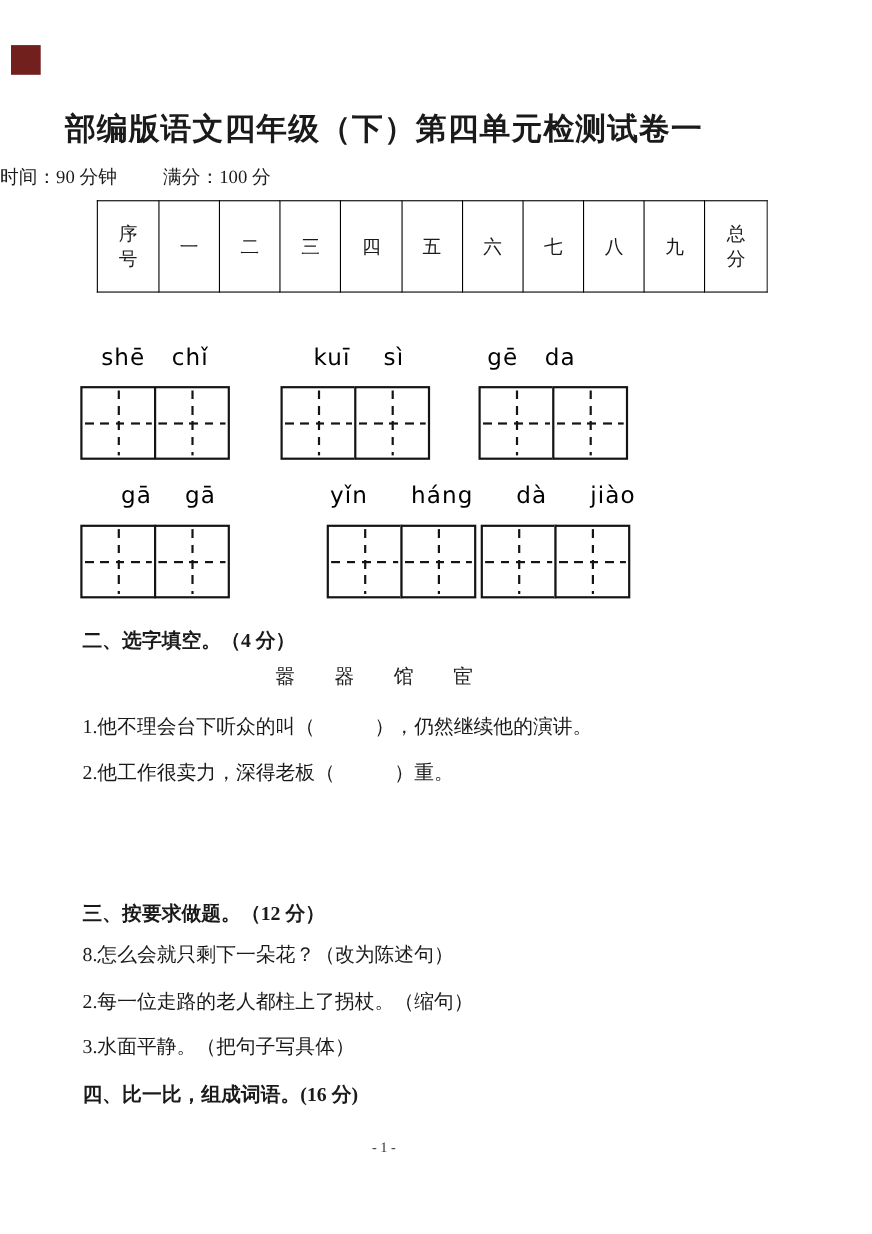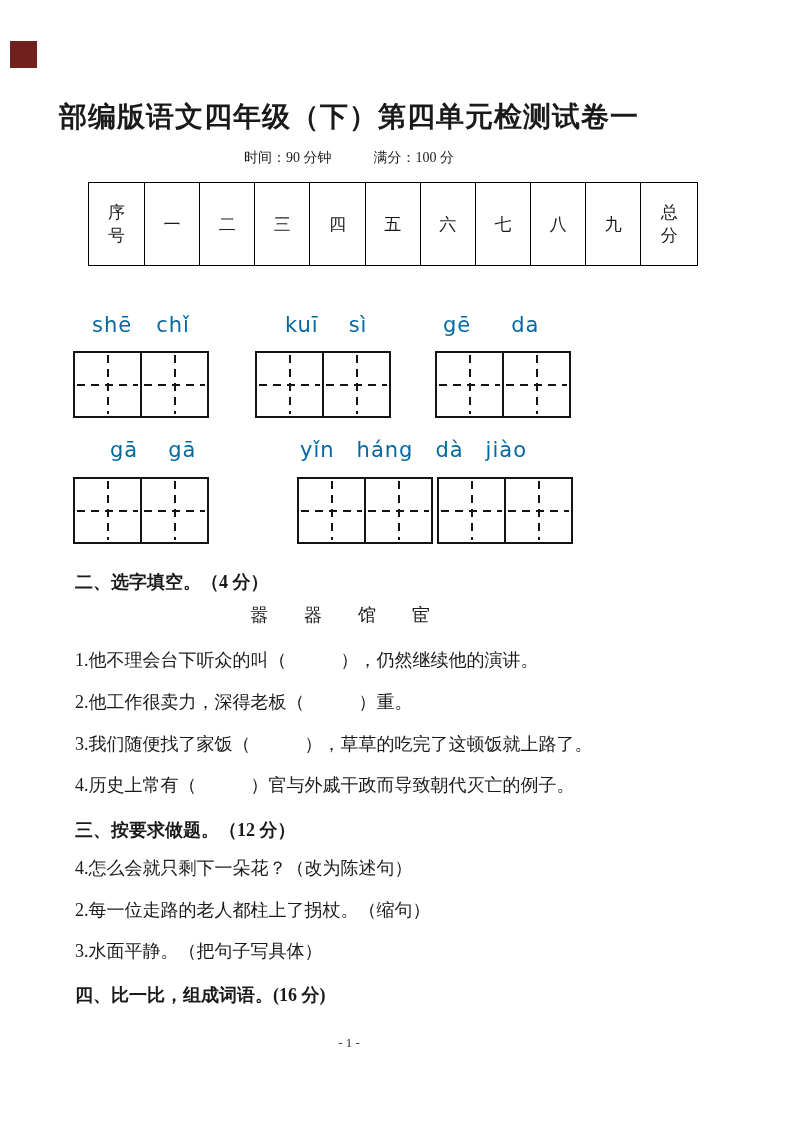--- a/index.html
+++ b/index.html
@@ -7,37 +7,37 @@
     position:relative;width:698px;height:1122px;background:#ffffff;overflow:hidden;
     font-family:"Liberation Serif","DejaVu Serif",serif;color:#1a1a1a;
   }
   .abs{position:absolute;}
 
   
   #corner-mark{left:10px;top:41px;width:27px;height:27px;background:#71201e;}
 
   
   #paper-title{left:0;top:98px;width:100%;text-align:center;font-size:28px;font-weight:bold;letter-spacing:1px;}
-  #subtitle{left:0;top:149px;width:100%;display:flex;justify-content:center;gap:42px;font-size:14px;}
+  #subtitle{left:0;top:149px;width:100%;display:flex;gap:42px;font-size:17px;}
 
   
   #score-table{left:88px;top:182px;border-collapse:collapse;table-layout:fixed;}
   #score-table td{border:1.5px solid #000;height:40px;text-align:center;vertical-align:middle;
     font-size:17px;padding:18px;}
   #score-table td.c-first{width:72px;}
   #score-table td.c-mid{width:51px;}
   #score-table td.c-last{width:87px;}
 
   
   .sec-heading{left:75px;font-size:18px;font-weight:bold;white-space:nowrap;}
   .body-line{left:75px;font-size:18px;white-space:nowrap;}
 
   
   .pinyin-group{display:flex;align-items:flex-end;font-family:"DejaVu Sans","Liberation Sans",sans-serif;
-    font-size:21px;color:#0369a1;letter-spacing:1px;}
+    font-size:21px;color:#000000;letter-spacing:1px;}
 
   
   .tian-group{display:flex;}
   .tian-box{box-sizing:border-box;position:relative;width:69px;height:67px;border:2px solid #141414;background:#fff;}
   .tian-box + .tian-box{margin-left:-2px;}
   .h-dash{position:absolute;left:2px;right:2px;top:50%;height:2px;margin-top:-1px;
     background:repeating-linear-gradient(90deg,#141414 0 8px,transparent 8px 14px);}
   .v-dash{position:absolute;top:2px;bottom:2px;left:50%;width:2px;margin-left:-1px;
     background:repeating-linear-gradient(180deg,#141414 0 8px,transparent 8px 14px);}
 
@@ -81,21 +81,21 @@
 
 
   <div class="abs pinyin-group" style="left:92px;top:313px;gap:24px;">
     <span>shē</span>
     <span>chǐ</span>
   </div>
   <div class="abs pinyin-group" style="left:285px;top:313px;gap:30px;">
     <span>kuī</span>
     <span>sì</span>
   </div>
-  <div class="abs pinyin-group" style="left:443px;top:313px;gap:40px;">
+  <div class="abs pinyin-group" style="left:443px;top:313px;gap:24px;">
     <span>gē</span>
     <span>da</span>
   </div>
 
   <div class="abs tian-group" style="left:73px;top:351px;">
     <div class="tian-box">
         <div class="h-dash"></div>
         <div class="v-dash"></div>
       </div>
     <div class="tian-box">
@@ -121,21 +121,21 @@
     <div class="tian-box">
         <div class="h-dash"></div>
         <div class="v-dash"></div>
       </div>
   </div>
 
   <div class="abs pinyin-group" style="left:110px;top:438px;gap:30px;">
     <span>gā</span>
     <span>gā</span>
   </div>
-  <div class="abs pinyin-group" style="left:300px;top:438px;gap:22px;">
+  <div class="abs pinyin-group" style="left:300px;top:438px;gap:39px;">
     <span>yǐn</span>
     <span>háng</span>
     <span>dà</span>
     <span>jiào</span>
   </div>
 
   <div class="abs tian-group" style="left:73px;top:477px;">
     <div class="tian-box">
         <div class="h-dash"></div>
         <div class="v-dash"></div>
@@ -170,25 +170,23 @@
 
   <div class="abs" id="choice-row">
     <span>嚣</span>
     <span>器</span>
     <span>馆</span>
     <span>宦</span>
   </div>
 
   <div class="abs body-line" style="top:648px;">1.他不理会台下听众的叫（　　　），仍然继续他的演讲。</div>
   <div class="abs body-line" style="top:690px;">2.他工作很卖力，深得老板（　　　）重。</div>
-  <div class="abs body-line" style="top:732px;">3.我们随便找了家饭（　　　），草草的吃完了这顿饭就上路了。</div>
-  <div class="abs body-line" style="top:773px;">4.历史上常有（　　　）官与外戚干政而导致朝代灭亡的例子。</div>
 
   <div class="abs sec-heading" style="top:818px;">三、按要求做题。（12 分）</div>
-  <div class="abs body-line" style="top:856px;">4.怎么会就只剩下一朵花？（改为陈述句）</div>
+  <div class="abs body-line" style="top:856px;">8.怎么会就只剩下一朵花？（改为陈述句）</div>
   <div class="abs body-line" style="top:898px;">2.每一位走路的老人都柱上了拐杖。（缩句）</div>
   <div class="abs body-line" style="top:939px;">3.水面平静。（把句子写具体）</div>
 
   <div class="abs sec-heading" style="top:983px;">四、比一比，组成词语。(16 分)</div>
 
   <div class="abs" id="page-number">- 1 -</div>
 
 </div>
 
 </body></html>

